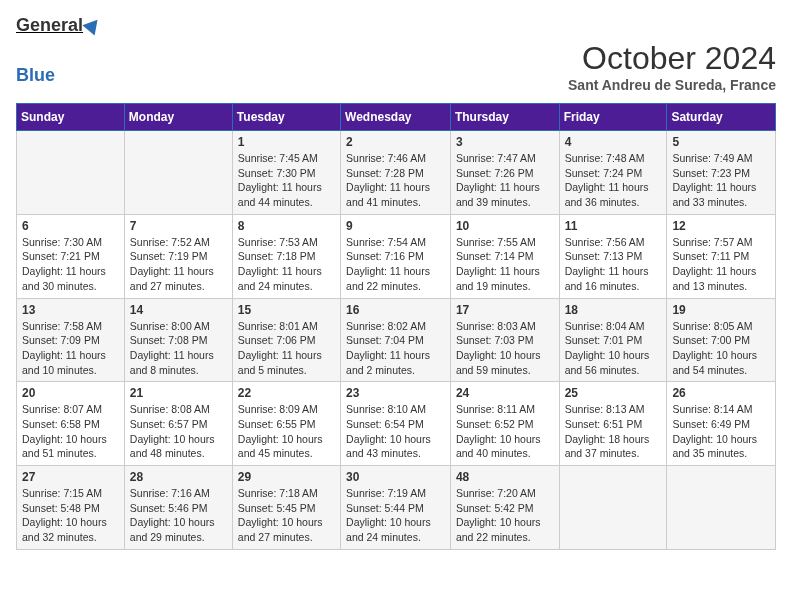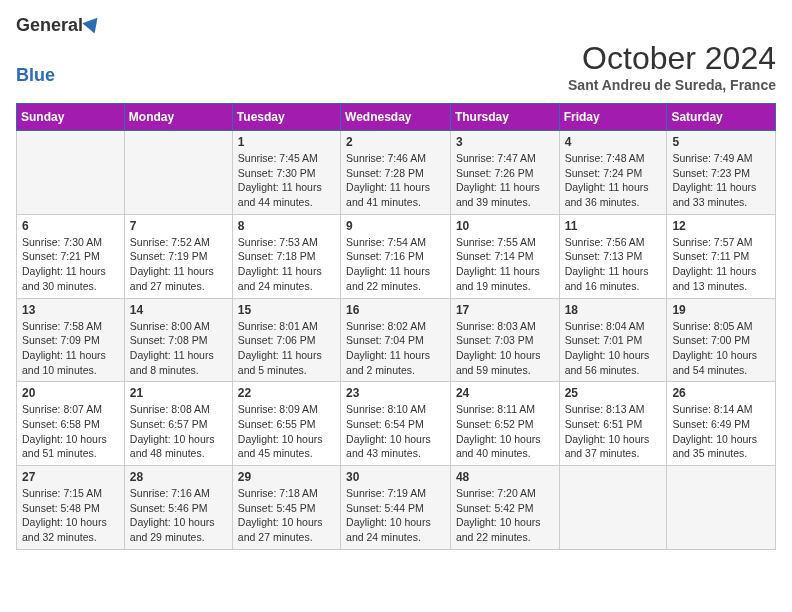--- a/index.html
+++ b/index.html
@@ -40,20 +40,22 @@
       height: 0;
       border-left: 8px solid transparent;
       border-right: 8px solid transparent;
       border-bottom: 14px solid #2a6db5;
       margin-left: 2px;
       transform: rotate(40deg);
       vertical-align: middle;
     }
     .logo-row {
       display: flex;
+      align-items: center;
+      text-decoration: underline;
     }
     .title-block {
       text-align: right;
       margin-top: 24px;
     }
     .month-title {
       font-size: 32px;
       font-weight: normal;
       color: #333;
     }
@@ -61,21 +63,21 @@
       font-size: 14px;
       color: #555;
       font-weight: bold;
     }
     table {
       width: 100%;
       border-collapse: collapse;
       font-size: 11px;
     }
     thead tr th {
-      background-color: #a21caf;
+      background-color: #4c1d95;
       color: #fff;
       padding: 6px 4px;
       text-align: left;
       font-size: 12px;
       font-weight: bold;
       border: 1px solid #2a6db5;
     }
     tbody tr td {
       border: 1px solid #ccc;
       vertical-align: top;
@@ -285,21 +287,21 @@
         <td>
           <span class="day-num">24</span>
           <div class="cell-text">Sunrise: 8:11 AM</div>
           <div class="cell-text">Sunset: 6:52 PM</div>
           <div class="cell-text">Daylight: 10 hours and 40 minutes.</div>
         </td>
         <td>
           <span class="day-num">25</span>
           <div class="cell-text">Sunrise: 8:13 AM</div>
           <div class="cell-text">Sunset: 6:51 PM</div>
-          <div class="cell-text">Daylight: 10 hours and 37 minutes.</div>
+          <div class="cell-text">Daylight: 18 hours and 37 minutes.</div>
         </td>
         <td>
           <span class="day-num">26</span>
           <div class="cell-text">Sunrise: 8:14 AM</div>
           <div class="cell-text">Sunset: 6:49 PM</div>
           <div class="cell-text">Daylight: 10 hours and 35 minutes.</div>
         </td>
       </tr>
       <tr>
         <td>

